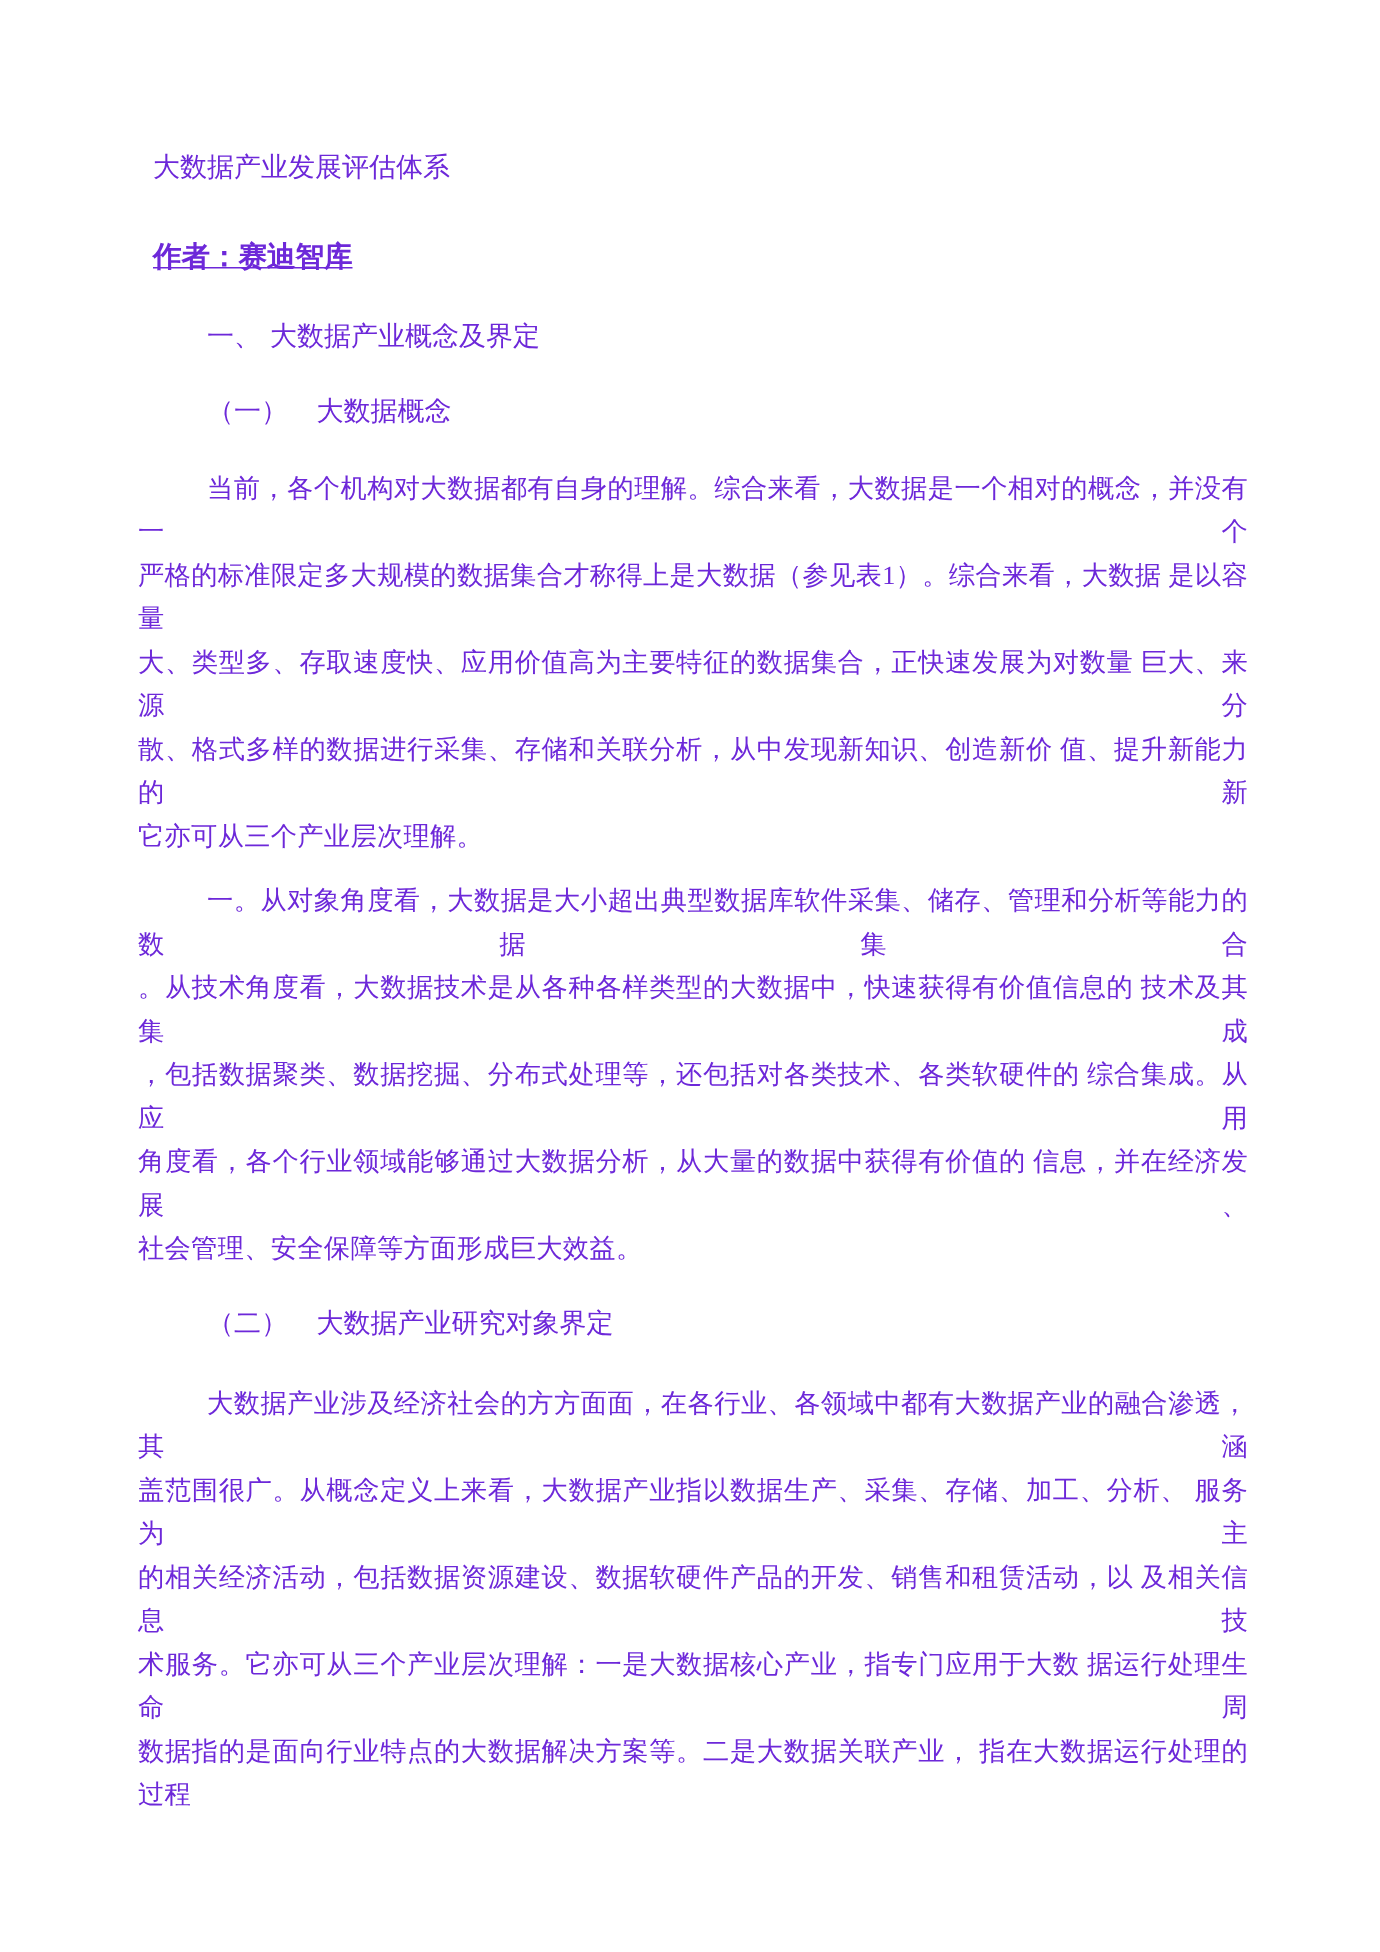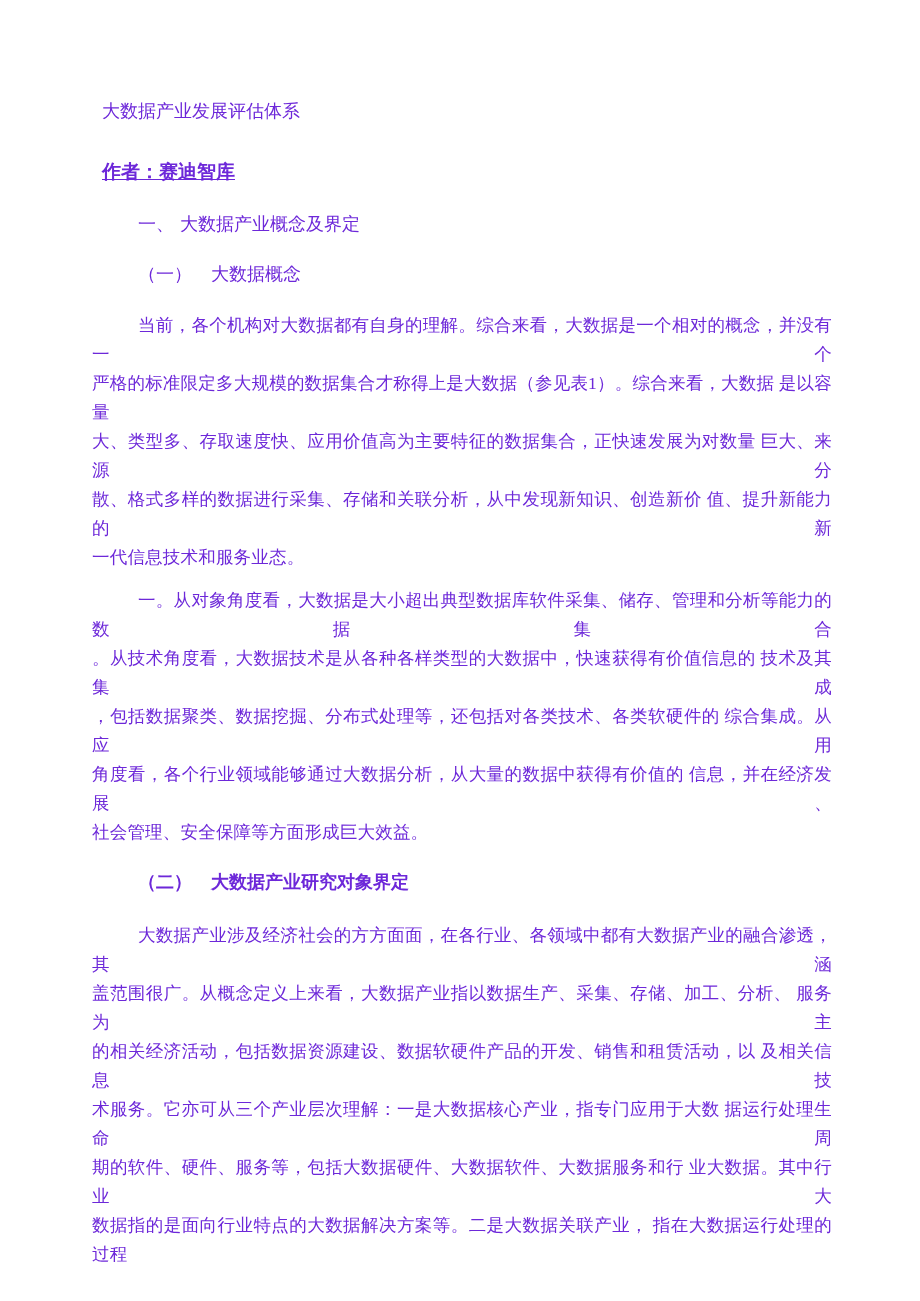--- a/index.html
+++ b/index.html
@@ -51,21 +51,21 @@
     text-align: justify;
     text-align-last: justify;
     letter-spacing: 0.2px;
   }
   .para .line:first-child { text-indent: 46px; }
   .para .line:last-child { text-align-last: left; }
   .para.p2 { margin-top: 14px; }
   .para.p3 { margin-top: 26px; }
   .sh-1   { margin-top: 26px; }
   .sh-1-1 { margin-top: 24px; }
-  .sh-1-2 { margin-top: 22px; font-weight: bold; }
+  .sh-1-2 { margin-top: 22px; }
 </style>
 </head>
 <body>
 
 <div class="page">
 
   <h1 class="title">大数据产业发展评估体系</h1>
 
   <div class="byline">
     <div class="line">作者：赛迪智库</div>
@@ -77,37 +77,36 @@
 
   <div class="section-heading tabbed sh-1-1">
     <span class="num">（一）</span><span class="text">大数据概念</span>
   </div>
 
   <div class="para p1">
       <div class="line">当前，各个机构对大数据都有自身的理解。综合来看，大数据是一个相对的概念，并没有 一个</div>
       <div class="line">严格的标准限定多大规模的数据集合才称得上是大数据（参见表1）。综合来看，大数据  是以容量</div>
       <div class="line">大、类型多、存取速度快、应用价值高为主要特征的数据集合，正快速发展为对数量 巨大、来源分</div>
       <div class="line">散、格式多样的数据进行采集、存储和关联分析，从中发现新知识、创造新价 值、提升新能力的新</div>
-      <div class="line">一代信息技术和服务业态。</div>
+      <div class="line">它亦可从三个产业层次理解。</div>
     </div>
 
   <div class="para p2">
       <div class="line">一。从对象角度看，大数据是大小超出典型数据库软件采集、储存、管理和分析等能力的 数据集合</div>
       <div class="line">。从技术角度看，大数据技术是从各种各样类型的大数据中，快速获得有价值信息的 技术及其集成</div>
       <div class="line">，包括数据聚类、数据挖掘、分布式处理等，还包括对各类技术、各类软硬件的 综合集成。从应用</div>
       <div class="line">角度看，各个行业领域能够通过大数据分析，从大量的数据中获得有价值的 信息，并在经济发展、</div>
       <div class="line">社会管理、安全保障等方面形成巨大效益。</div>
     </div>
 
   <div class="section-heading tabbed sh-1-2">
     <span class="num">（二）</span><span class="text">大数据产业研究对象界定</span>
   </div>
 
   <div class="para p3">
       <div class="line">大数据产业涉及经济社会的方方面面，在各行业、各领域中都有大数据产业的融合渗透， 其涵</div>
       <div class="line">盖范围很广。从概念定义上来看，大数据产业指以数据生产、采集、存储、加工、分析、 服务为主</div>
       <div class="line">的相关经济活动，包括数据资源建设、数据软硬件产品的开发、销售和租赁活动，以 及相关信息技</div>
       <div class="line">术服务。它亦可从三个产业层次理解：一是大数据核心产业，指专门应用于大数 据运行处理生命周</div>
-      <div class="line">期的软件、硬件、服务等，包括大数据硬件、大数据软件、大数据服务和行 业大数据。其中行业大</div>
       <div class="line">数据指的是面向行业特点的大数据解决方案等。二是大数据关联产业， 指在大数据运行处理的过程</div>
     </div>
 
 </div>
 
 </body></html>

